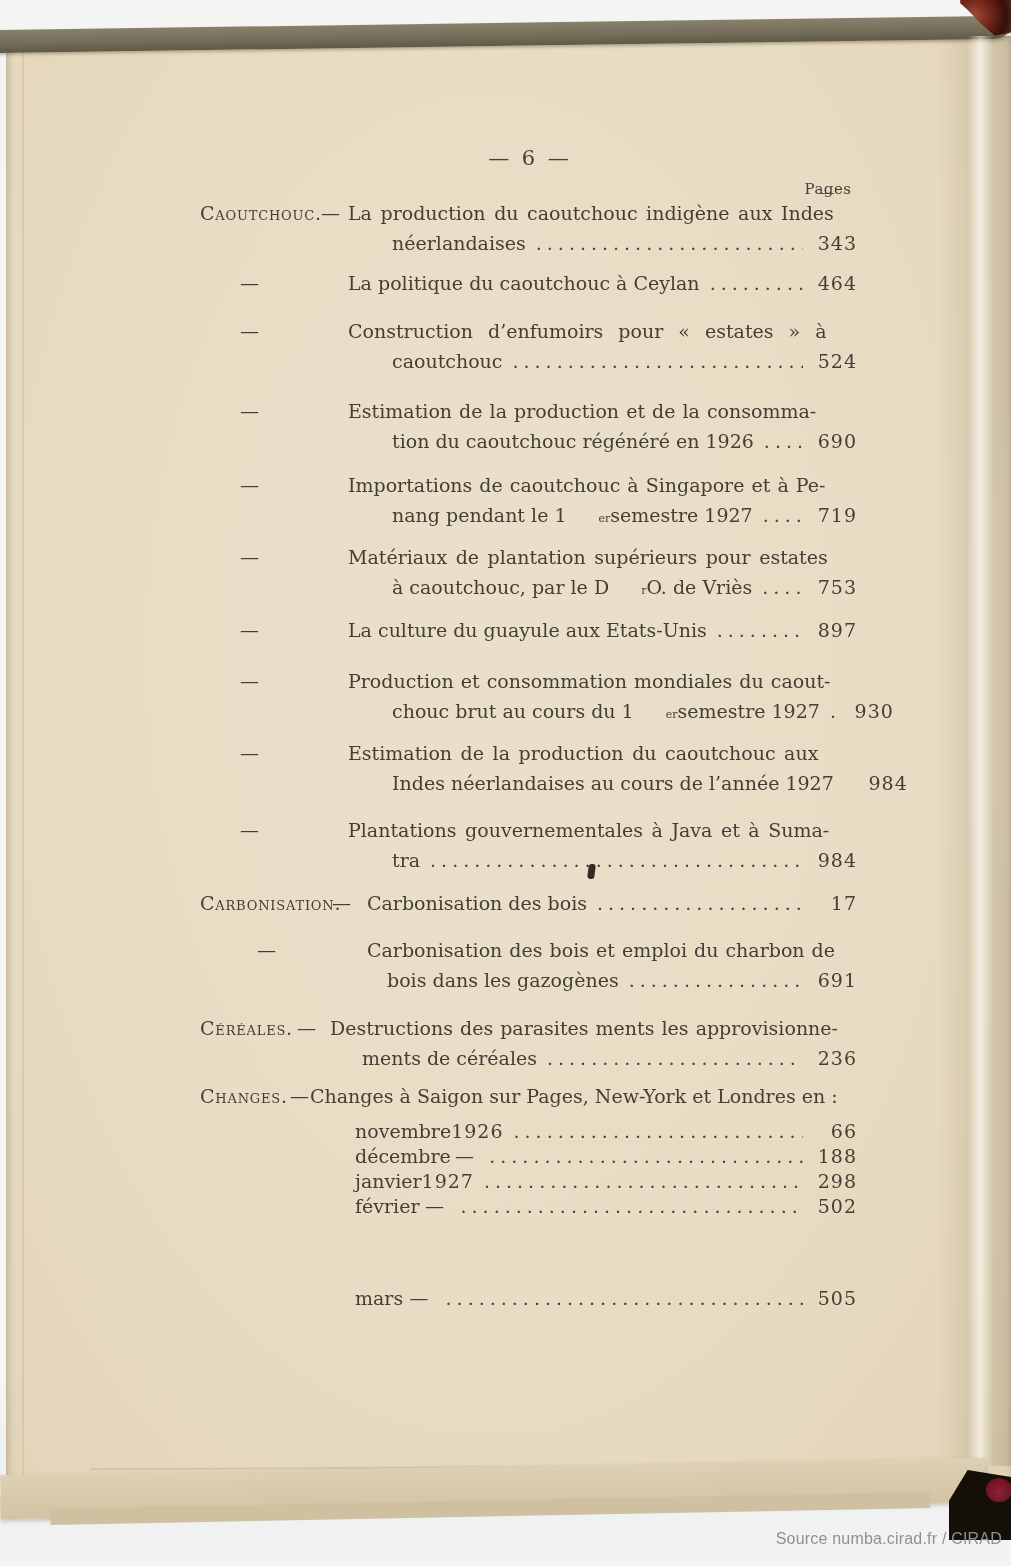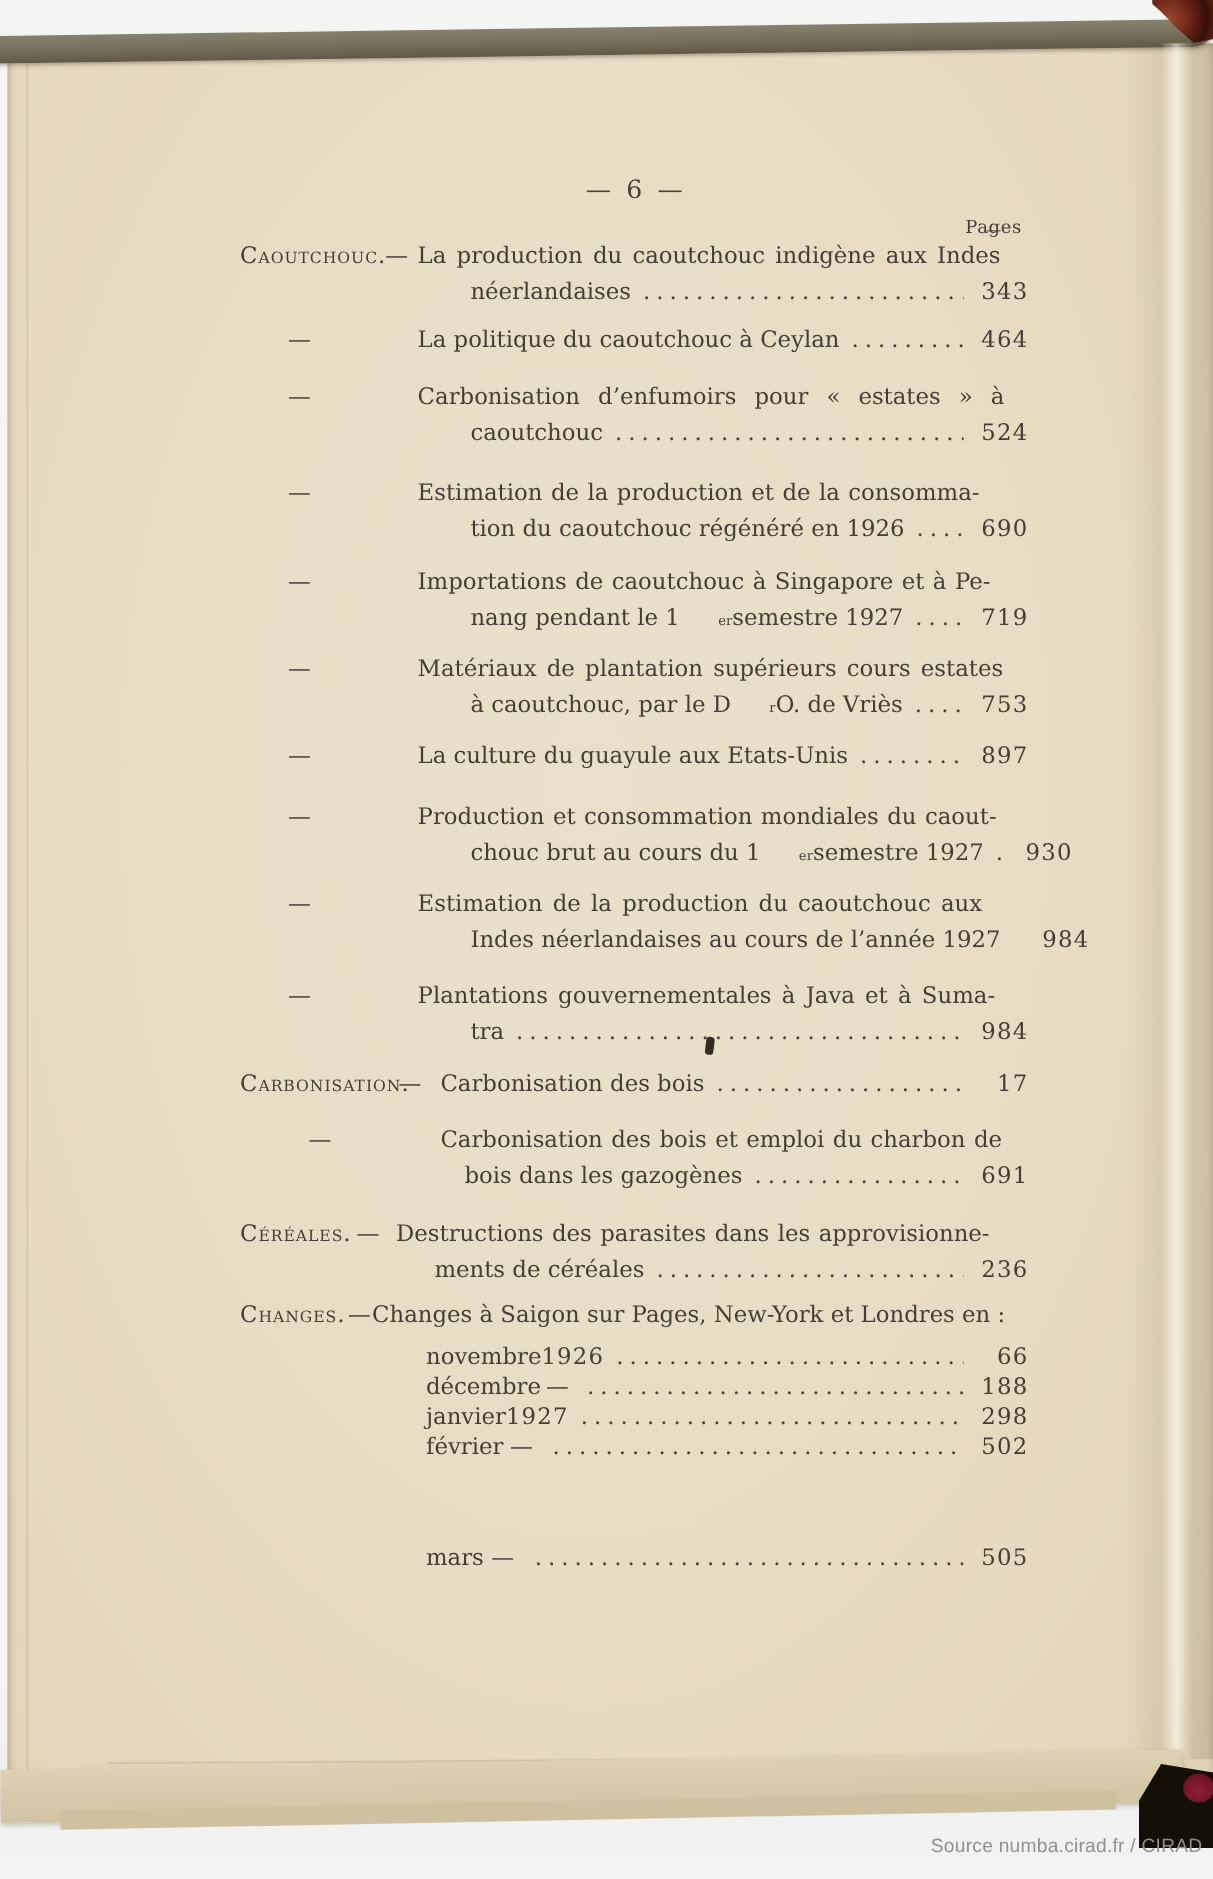--- a/index.html
+++ b/index.html
@@ -116,21 +116,21 @@
           <span class="leader"></span>
           <span class="pg">464</span>
         </div>
     </div>
   </div>
 
   <div class="row" style="top:316px">
     <span class="rdash dl40">—</span>
     <div class="tx m148">
       <div class="line sp9">
-          <span>Carbonisation d’enfumoirs pour « estates » à</span>
+          <span>Construction d’enfumoirs pour « estates » à</span>
         </div>
       <div class="line p44">
           <span>caoutchouc</span>
           <span class="leader"></span>
           <span class="pg">524</span>
         </div>
     </div>
   </div>
 
   <div class="row" style="top:396px">
@@ -160,21 +160,21 @@
           <span class="leader"></span>
           <span class="pg">719</span>
         </div>
     </div>
   </div>
 
   <div class="row" style="top:542px">
     <span class="rdash dl40">—</span>
     <div class="tx m148">
       <div class="line sp2">
-          <span>Matériaux de plantation supérieurs cours estates</span>
+          <span>Matériaux de plantation supérieurs pour estates</span>
         </div>
       <div class="line p44">
           <span>à caoutchouc, par le D</span>
           <sup class="os">r</sup>
           <span> O. de Vriès</span>
           <span class="leader"></span>
           <span class="pg">753</span>
         </div>
     </div>
   </div>
@@ -260,21 +260,21 @@
           <span class="pg">691</span>
         </div>
     </div>
   </div>
 
   <div class="row" style="top:1013px">
     <span class="cat">Céréales.</span>
     <span class="rdash dl97">—</span>
     <div class="tx m130">
       <div class="line sp1">
-          <span>Destructions des parasites dans les approvisionne-</span>
+          <span>Destructions des parasites ments les approvisionne-</span>
         </div>
       <div class="line p32">
           <span>ments de céréales</span>
           <span class="leader"></span>
           <span class="pg">236</span>
         </div>
     </div>
   </div>
 
   <div class="row" style="top:1081px">

